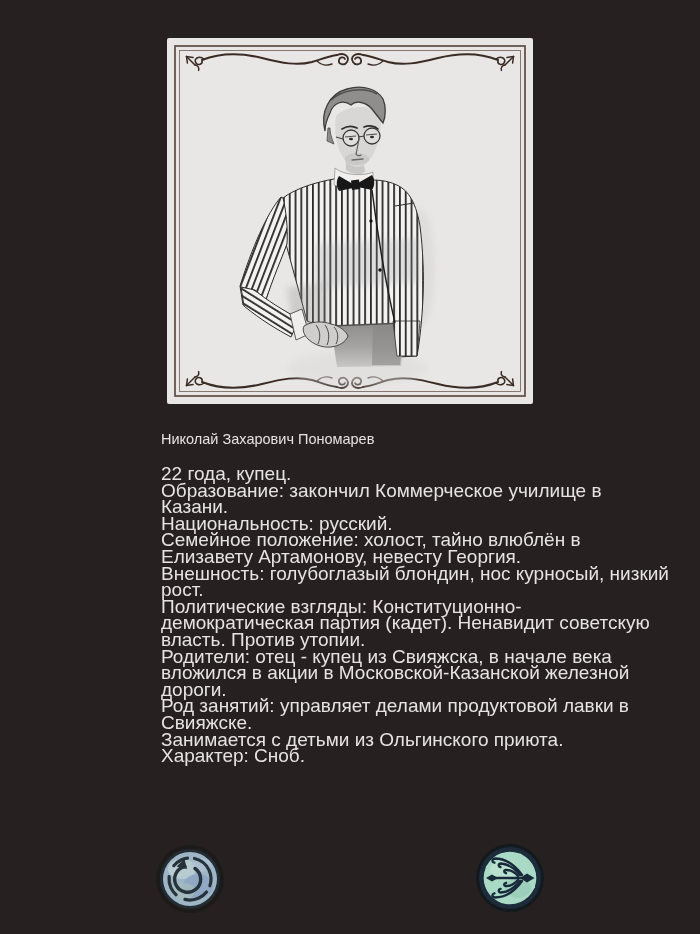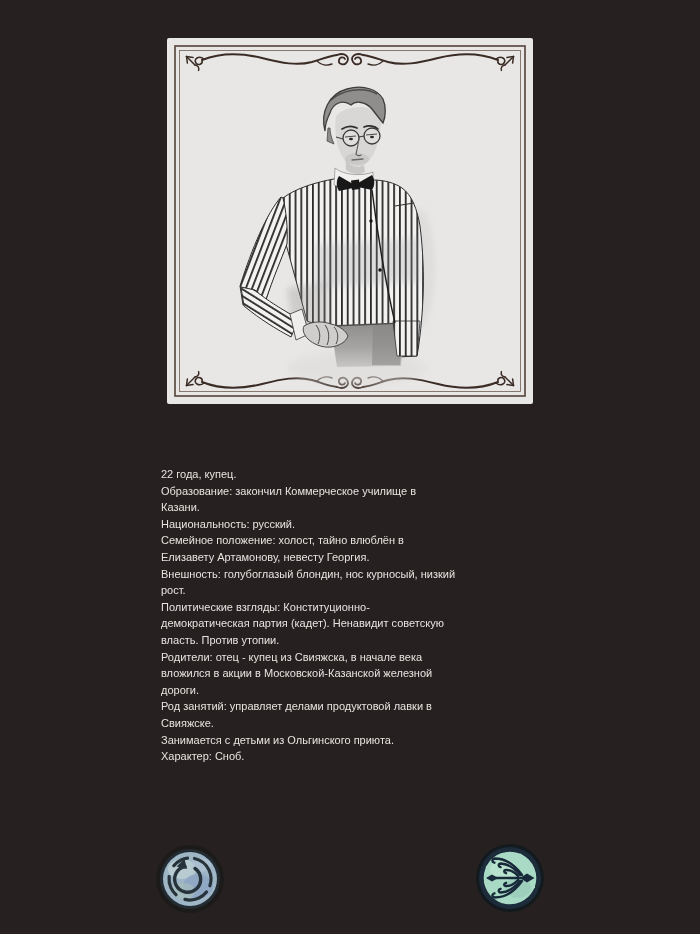--- a/index.html
+++ b/index.html
@@ -12,21 +12,21 @@
     position:absolute;left:167px;top:38px;width:366px;height:366px;
     background:#e9e7e6;border-radius:2px;
   }
   .card svg{display:block;width:100%;height:100%;}
   .char-name{
     position:absolute;left:161px;top:431px;width:430px;
     color:#e6e3e0;font-size:14.5px;line-height:17px;white-space:pre;
   }
   .char-bio{
     position:absolute;left:161px;top:466px;width:430px;
-    color:#e6e3e0;font-size:11px;line-height:16.6px;white-space:pre;
+    color:#e6e3e0;font-size:19px;line-height:16.6px;white-space:pre;
   }
   .round-btn{
     position:absolute;width:72px;height:72px;padding:0;margin:0;
     background:transparent;border:none;cursor:pointer;
   }
   .round-btn svg{display:block;width:72px;height:72px;}
   #btn-restart{left:154px;top:843px;}
   #btn-next{left:474px;top:842px;}
 </style>
 </head>
@@ -180,20 +180,21 @@
 
         <g fill="#181818">
           <path d="M 186,146 L 172,138 C 169,142 169,149 172,153 L 186,150 Z"></path>
           <path d="M 191,145 L 205,137 C 208,141 208,148 205,152 L 191,149 Z"></path>
           <path d="M 184,142.5 L 192,141.5 L 193,151 L 185,152 Z"></path>
         </g>
       </g>
     </svg>
   </div>
 
+  <div class="char-name">Николай Захарович Пономарев</div>
   <div class="char-bio">22 года, купец.
 Образование: закончил Коммерческое училище в
 Казани.
 Национальность: русский.
 Семейное положение: холост, тайно влюблён в
 Елизавету Артамонову, невесту Георгия.
 Внешность: голубоглазый блондин, нос курносый, низкий
 рост.
 Политические взгляды: Конституционно-
 демократическая партия (кадет). Ненавидит советскую

